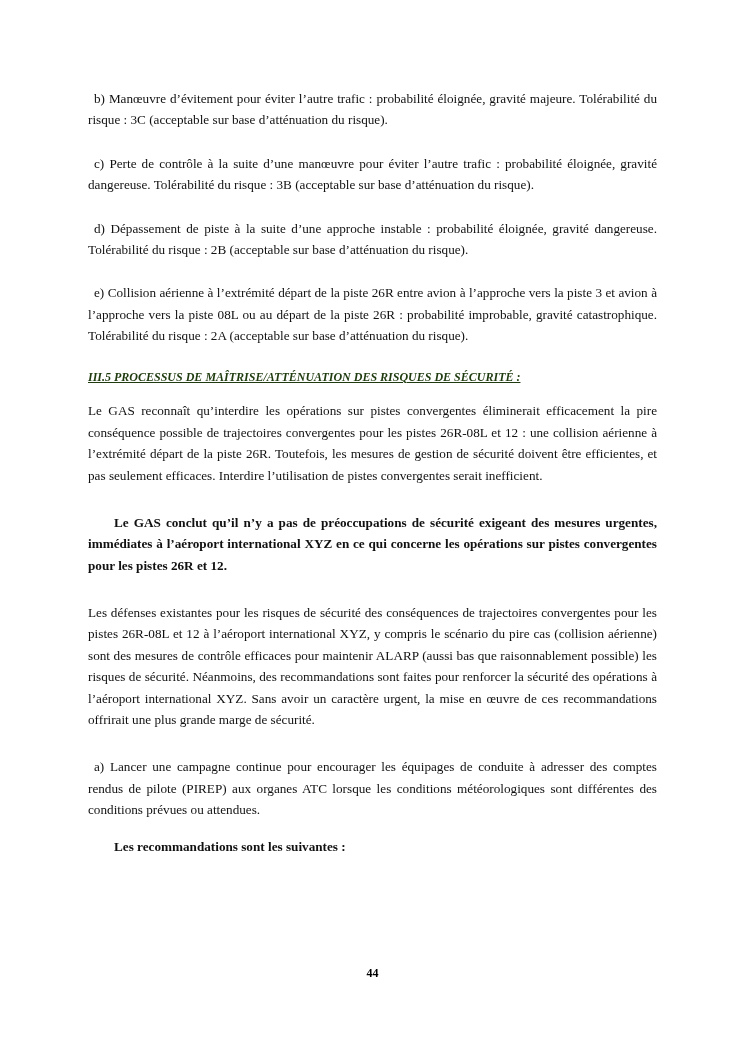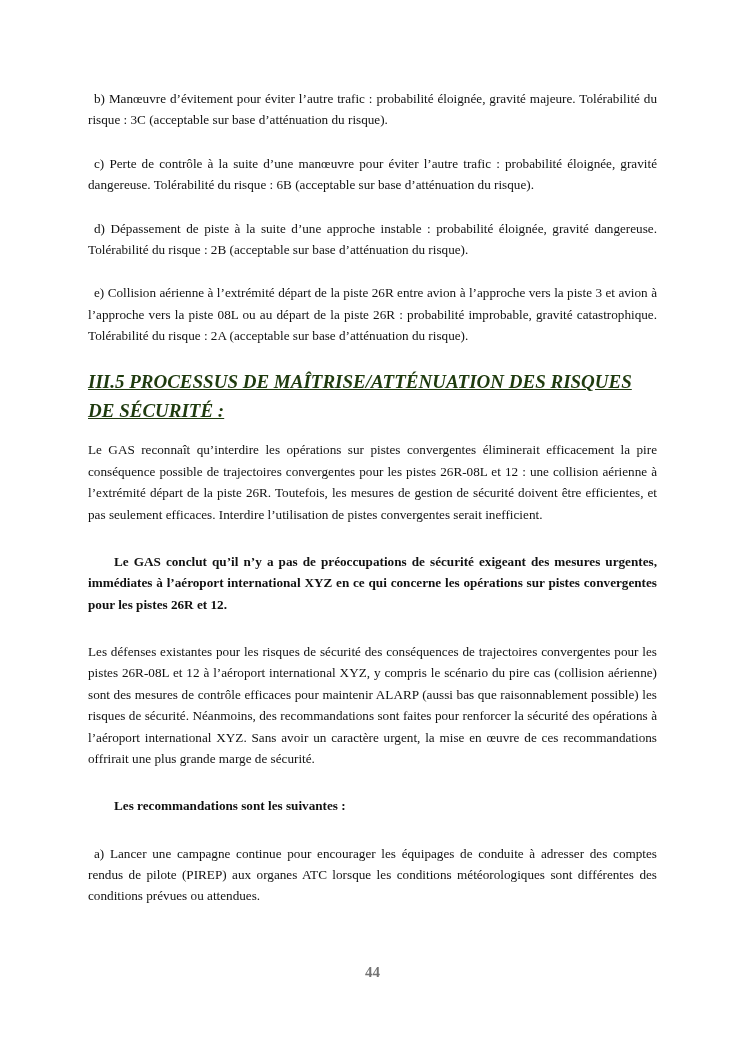--- a/index.html
+++ b/index.html
@@ -34,60 +34,60 @@
     text-indent: 26px;
     font-weight: bold;
   }
   .gap-lg {
     margin-bottom: 22px;
   }
   .gap-xl {
     margin-bottom: 26px;
   }
   .section-heading {
-    font-size: 19px;
+    font-size: 12px;
     line-height: 1.5;
     font-weight: bold;
     font-style: italic;
     text-decoration: underline;
     color: #1f3b0f;
     margin: 18px 0 14px 0;
     text-align: left;
   }
   .page-number {
     position: absolute;
     left: 0;
     right: 0;
     bottom: 72px;
     text-align: center;
-    font-size: 15px;
+    font-size: 12px;
     font-weight: bold;
-    color: #737373;
+    color: #000000;
   }
 </style>
 </head>
 <body>
 
 <div class="page">
 
   <p class="para indent-small gap-lg">b)  Manœuvre d’évitement pour éviter l’autre trafic : probabilité éloignée, gravité majeure. Tolérabilité du risque : 3C (acceptable sur base d’atténuation du risque).</p>
 
-  <p class="para indent-small gap-lg">c)  Perte de contrôle à la suite d’une manœuvre pour éviter l’autre trafic : probabilité éloignée, gravité dangereuse. Tolérabilité du risque : 6B (acceptable sur base d’atténuation du risque).</p>
+  <p class="para indent-small gap-lg">c)  Perte de contrôle à la suite d’une manœuvre pour éviter l’autre trafic : probabilité éloignée, gravité dangereuse. Tolérabilité du risque : 3B (acceptable sur base d’atténuation du risque).</p>
 
   <p class="para indent-small gap-lg">d)  Dépassement de piste à la suite d’une approche instable : probabilité éloignée, gravité dangereuse. Tolérabilité du risque : 2B (acceptable sur base d’atténuation du risque).</p>
 
   <p class="para indent-small gap-lg">e)  Collision aérienne à l’extrémité départ de la piste 26R entre avion à l’approche vers la piste 3 et avion à l’approche vers la piste 08L ou au départ de la piste 26R : probabilité improbable, gravité catastrophique. Tolérabilité du risque : 2A (acceptable sur base d’atténuation du risque).</p>
 
   <h2 class="section-heading">III.5 PROCESSUS DE MAÎTRISE/ATTÉNUATION DES RISQUES DE SÉCURITÉ :</h2>
 
   <p class="para gap-xl">Le GAS reconnaît qu’interdire les opérations sur pistes convergentes éliminerait efficacement la pire conséquence possible de trajectoires convergentes pour les pistes 26R-08L et 12 : une collision aérienne à l’extrémité départ de la piste 26R. Toutefois, les mesures de gestion de sécurité doivent être efficientes, et pas seulement efficaces. Interdire l’utilisation de pistes convergentes serait inefficient.</p>
 
   <p class="para indent-tab gap-xl">Le GAS conclut qu’il n’y a pas de préoccupations de sécurité exigeant des mesures urgentes, immédiates à l’aéroport international XYZ en ce qui concerne les opérations sur pistes convergentes pour les pistes 26R et 12.</p>
 
   <p class="para gap-xl">Les défenses existantes pour les risques de sécurité des conséquences de trajectoires convergentes pour les pistes 26R-08L et 12 à l’aéroport international XYZ, y compris le scénario du pire cas (collision aérienne) sont des mesures de contrôle efficaces pour maintenir ALARP (aussi bas que raisonnablement possible) les risques de sécurité. Néanmoins, des recommandations sont faites pour renforcer la sécurité des opérations à l’aéroport international XYZ. Sans avoir un caractère urgent, la mise en œuvre de ces recommandations offrirait une plus grande marge de sécurité.</p>
 
+  <p class="para indent-small">a)  Lancer une campagne continue pour encourager les équipages de conduite à adresser des comptes rendus de pilote (PIREP) aux organes ATC lorsque les conditions météorologiques sont différentes des conditions prévues ou attendues.</p>
+
   <p class="para indent-tab gap-xl">Les recommandations sont les suivantes :</p>
-
-  <p class="para indent-small">a)  Lancer une campagne continue pour encourager les équipages de conduite à adresser des comptes rendus de pilote (PIREP) aux organes ATC lorsque les conditions météorologiques sont différentes des conditions prévues ou attendues.</p>
 
   <div class="page-number">44</div>
 
 </div>
 
 </body></html>

